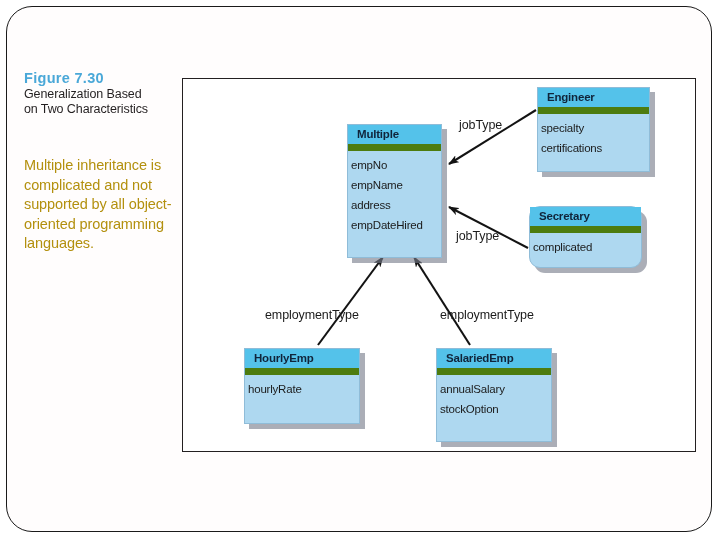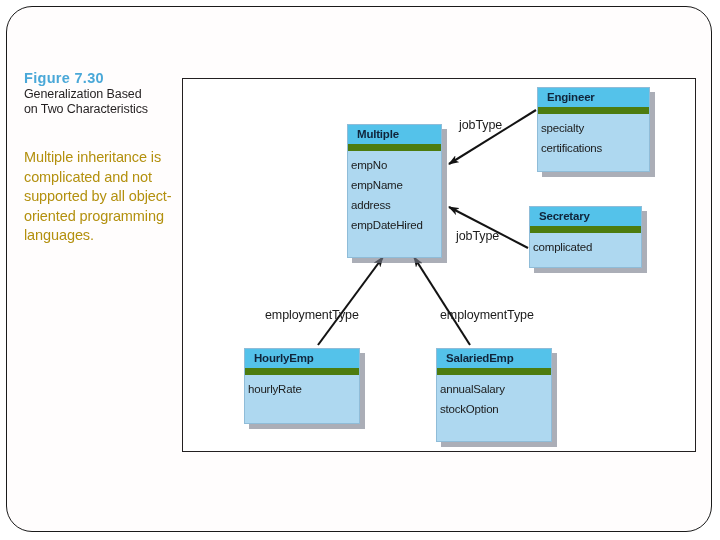--- a/index.html
+++ b/index.html
@@ -45,21 +45,21 @@
   #figure-title {
     color: #231f20;
     font-size: 12.5px;
     line-height: 14.5px;
     letter-spacing: -0.1px;
     margin-top: 1px;
   }
   #caption-body {
     position: absolute;
     left: 24px;
-    top: 148px;
+    top: 156px;
     width: 185px;
     color: #b3900e;
     font-size: 14.5px;
     line-height: 19.6px;
     letter-spacing: -0.1px;
   }
 
   
   #diagram-frame {
     position: absolute;
@@ -169,21 +169,21 @@
 </div>
 
 <div class="uml-class" style="left:537px; top:87px; width:113px; height:85px;">
   <div class="uml-header">Engineer</div>
   <div class="uml-attrs">
     <div class="uml-attr">specialty</div>
     <div class="uml-attr">certifications</div>
   </div>
 </div>
 
-<div class="uml-class" style="left:529px; top:206px; width:113px; height:62px;">
+<div class="uml-class" style="left:529px; top:206px; width:113px; height:62px;border-radius:11px;">
   <div class="uml-header">Secretary</div>
   <div class="uml-attrs">
     <div class="uml-attr">complicated</div>
   </div>
 </div>
 
 <div class="uml-class" style="left:244px; top:348px; width:116px; height:76px;">
   <div class="uml-header">HourlyEmp</div>
   <div class="uml-attrs">
     <div class="uml-attr">hourlyRate</div>

